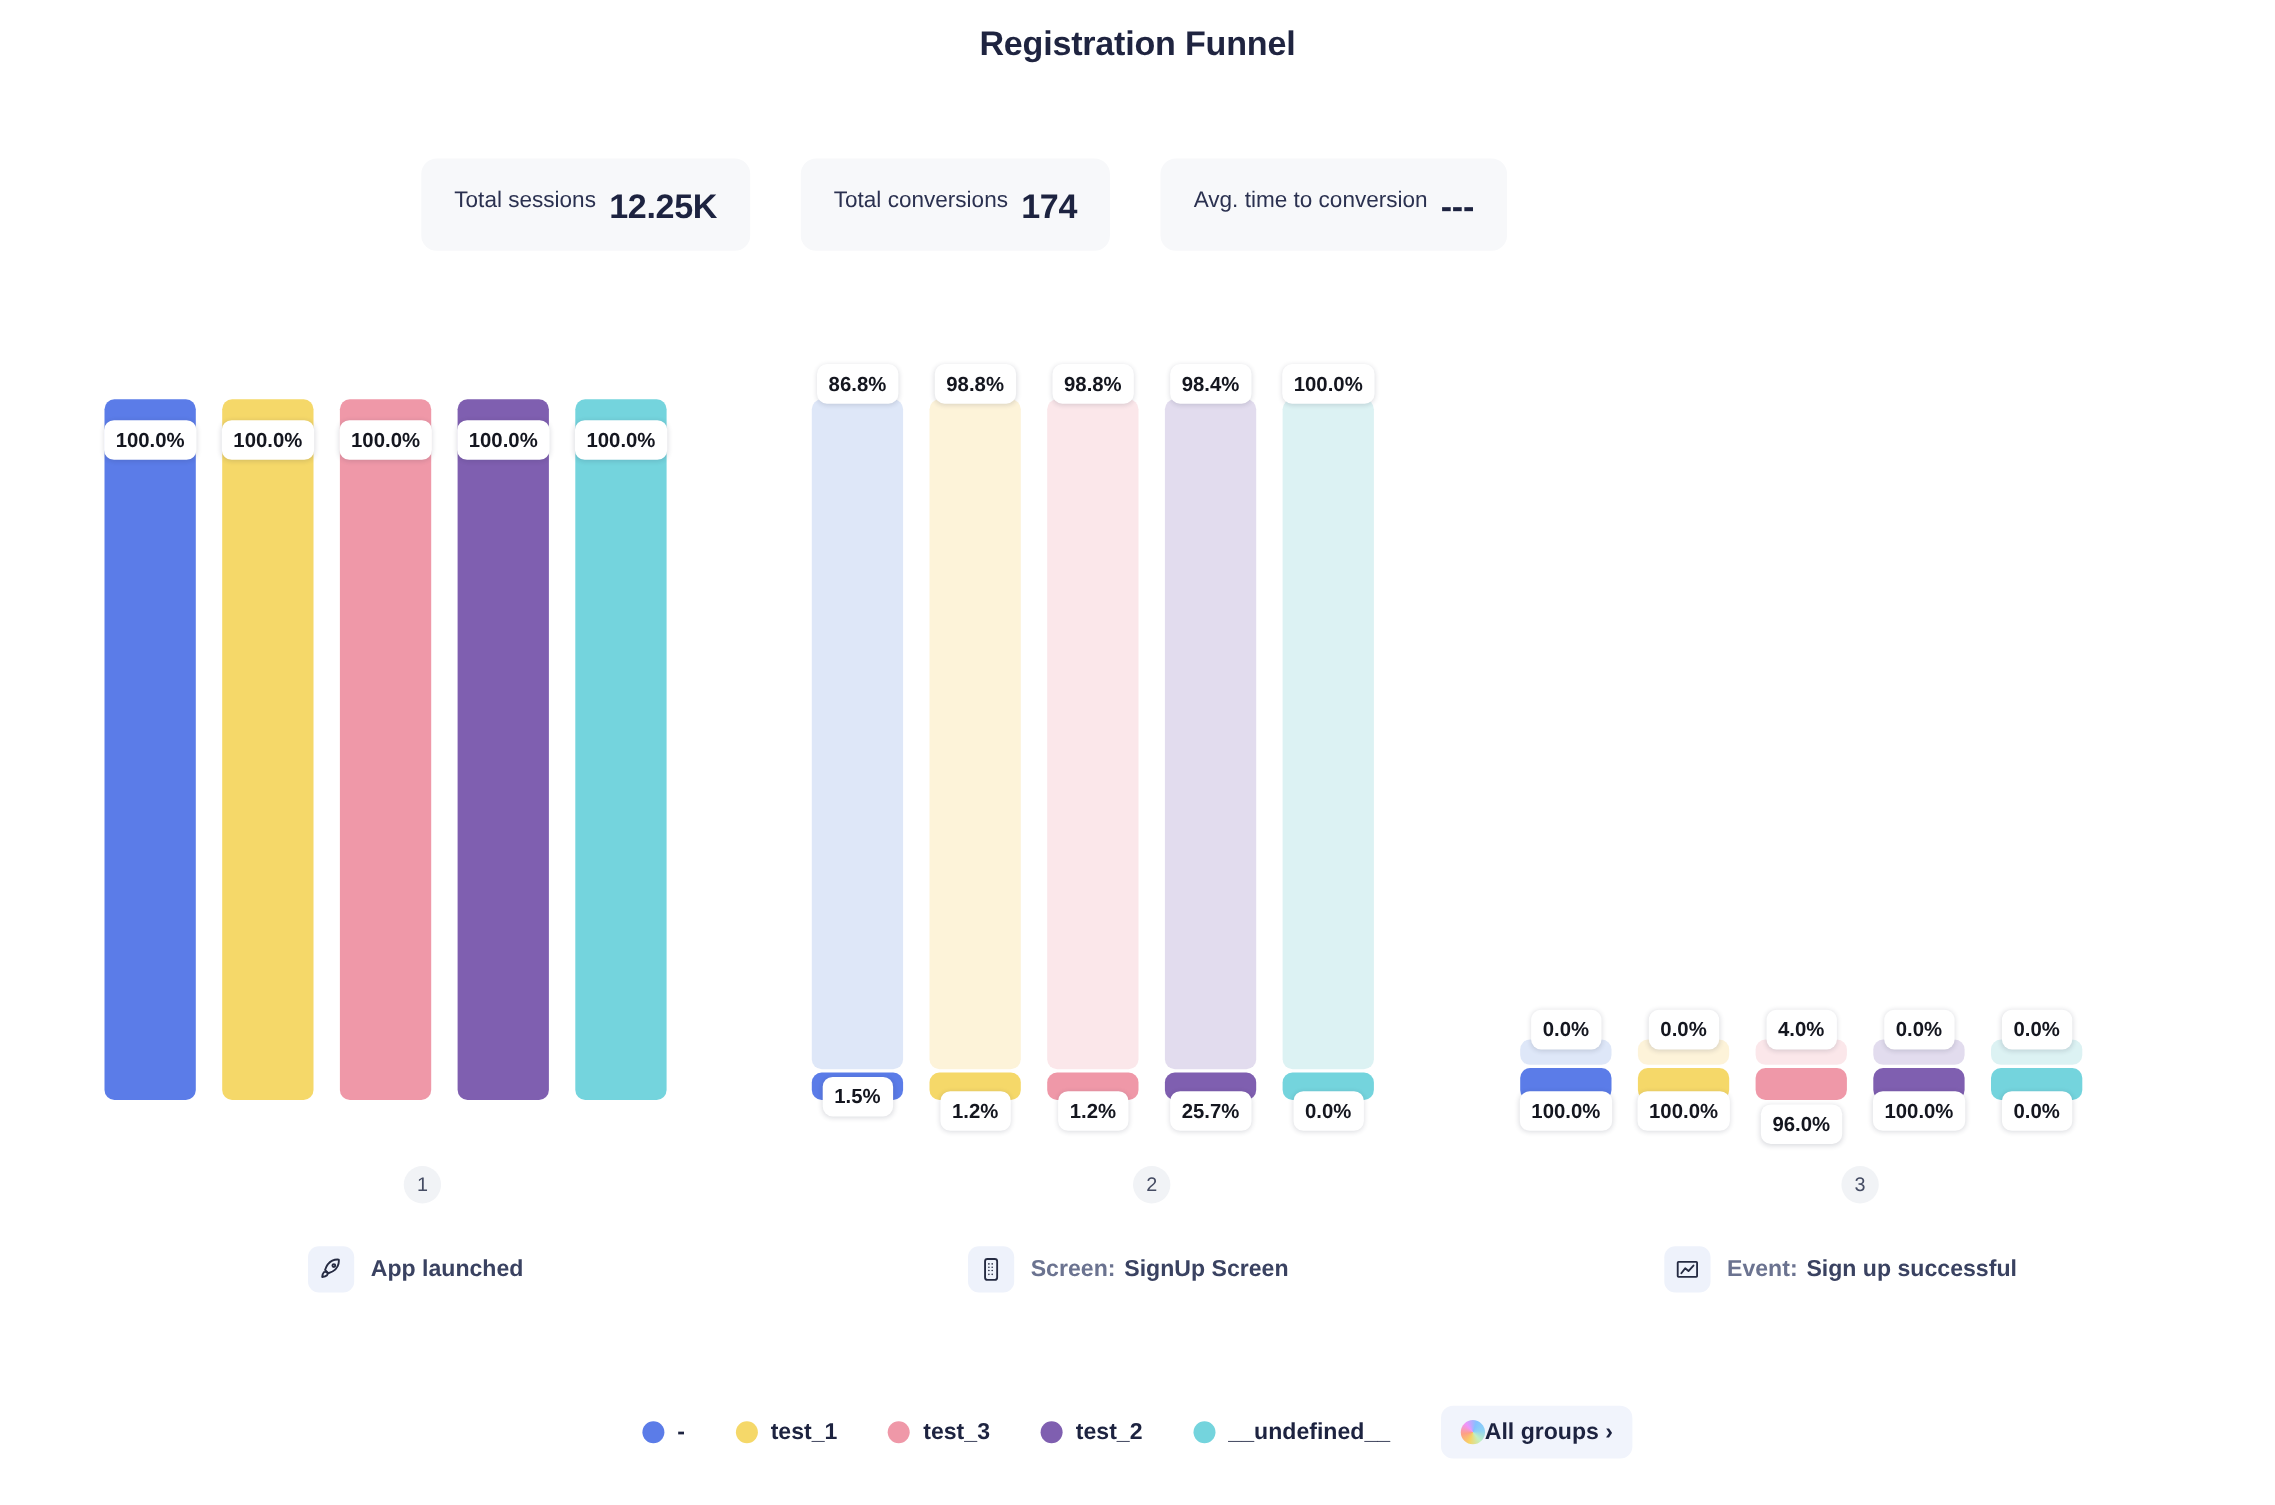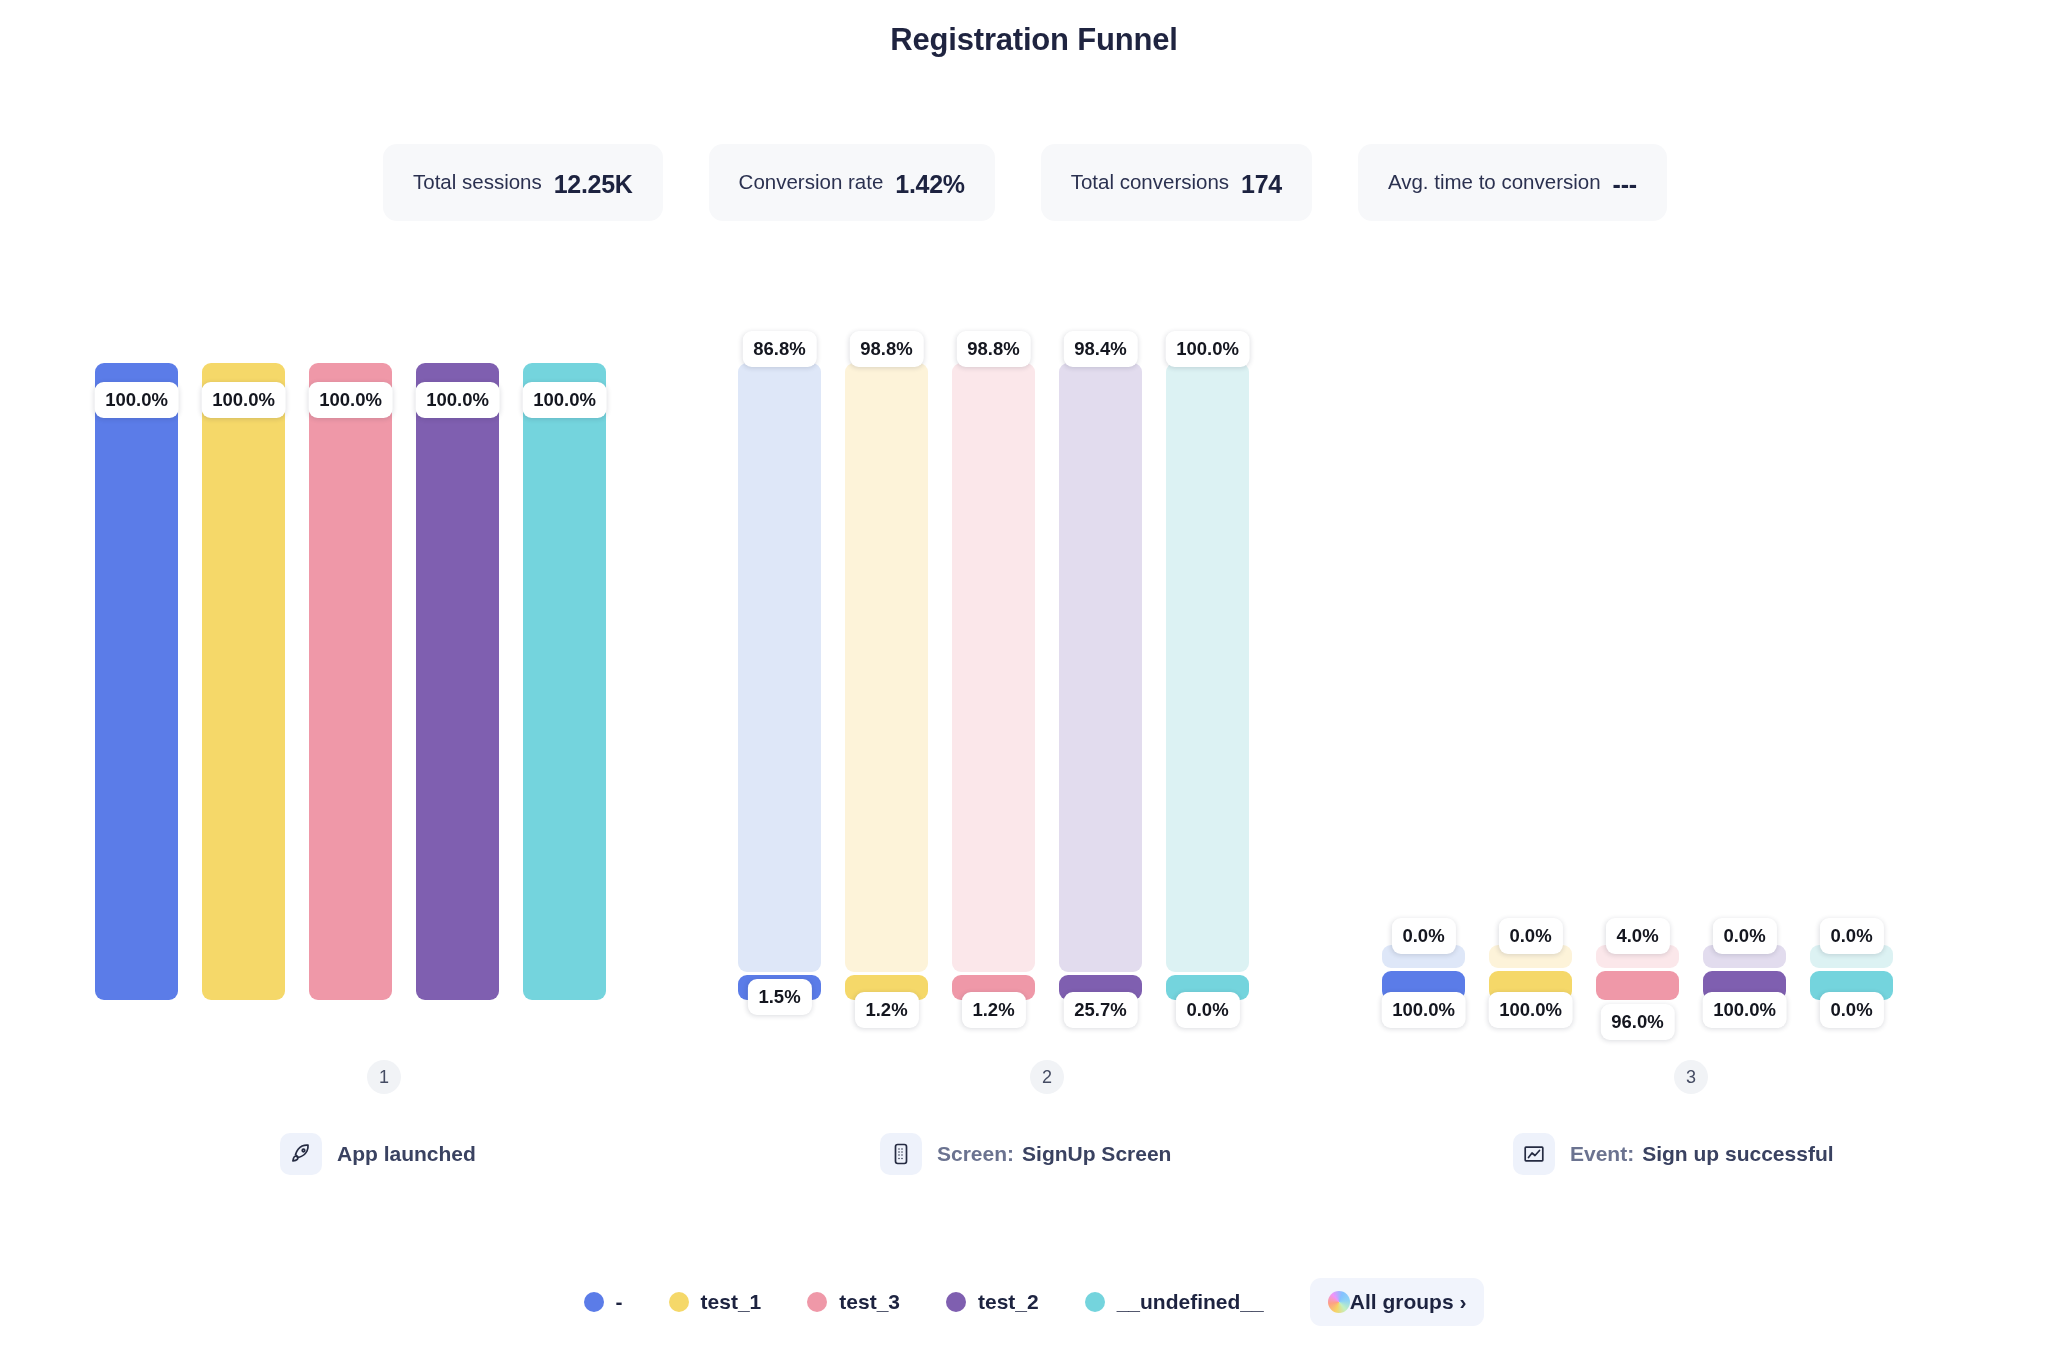--- a/index.html
+++ b/index.html
@@ -21,21 +21,21 @@
 
   
   .stats { position: absolute; top: 144px; left: 383px; display: flex; gap: 46px; }
   .stat-card {
     background: #f7f8fa; border-radius: 14px;
     padding: 26px 30px 22px 30px;
     min-width: 0;
     display: flex; gap: 12px;
   }
   .stat-label { font-size: 20.5px; color: #2b3150; white-space: nowrap; }
-  .stat-value { font-size: 25px; font-weight: bold; color: #1d2340; letter-spacing: -0.3px; }
+  .stat-value { font-size: 31px; font-weight: bold; color: #1d2340; letter-spacing: -0.3px; }
 
   
   .chart { position: absolute; top: 0; left: 0; width: 2068px; height: 1368px; }
 
   .bars { position: absolute; display: flex; gap: 24px; }
 
   .bar-col { position: relative; width: 83px; height: 100%; }
 
   .bar {
     position: absolute; left: 0; width: 83px;
@@ -100,24 +100,20 @@
 <body>
 
 <div class="page">
 
   <div class="title">Registration Funnel</div>
 
   <div class="stats">
     <div class="stat-card">
       <div class="stat-label">Total sessions</div>
       <div class="stat-value">12.25K</div>
-    </div>
-    <div class="stat-card">
-      <div class="stat-label">Conversion rate</div>
-      <div class="stat-value">1.42%</div>
     </div>
     <div class="stat-card">
       <div class="stat-label">Total conversions</div>
       <div class="stat-value">174</div>
     </div>
     <div class="stat-card">
       <div class="stat-label">Avg. time to conversion</div>
       <div class="stat-value">---</div>
     </div>
   </div>

